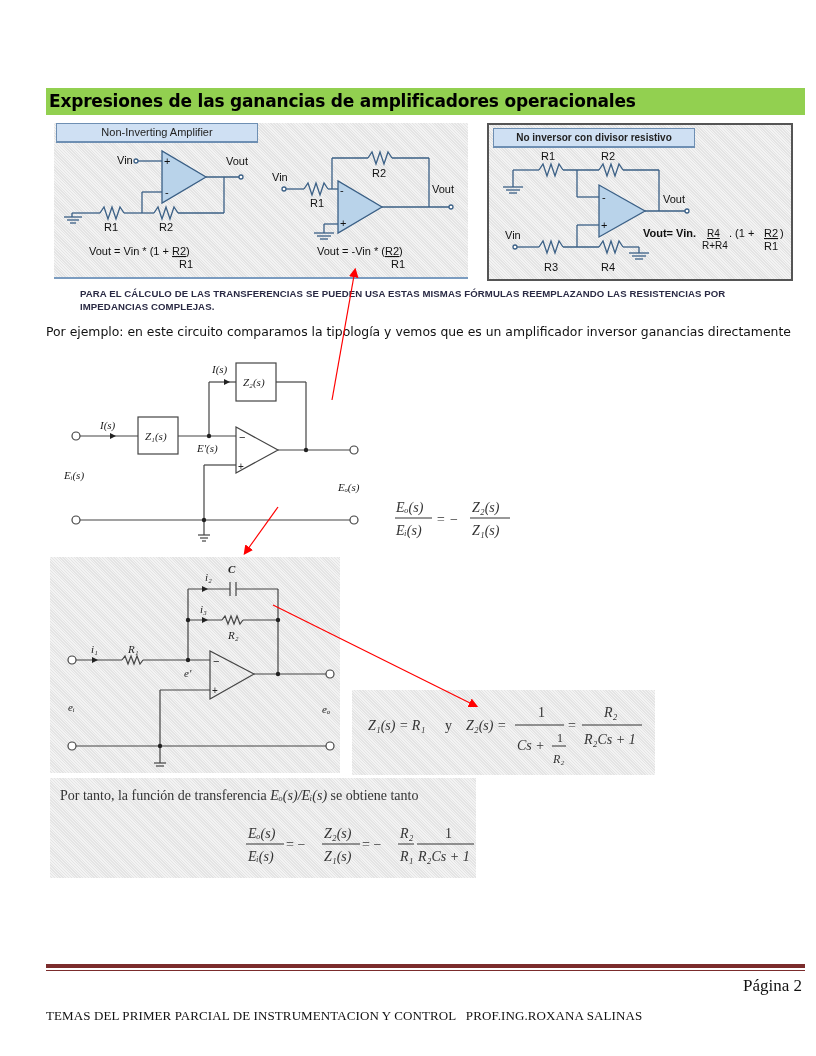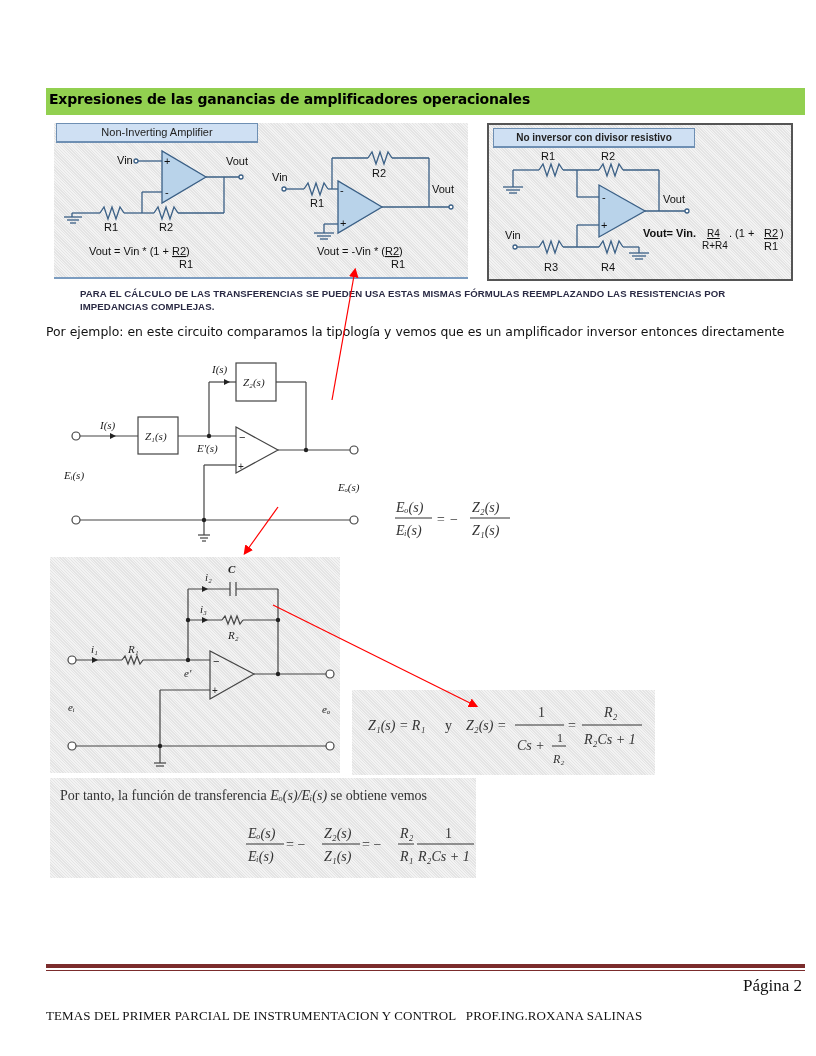--- a/index.html
+++ b/index.html
@@ -1,21 +1,21 @@
 <!DOCTYPE html>
 <html><head>
 <meta charset="utf-8">
 <style>
   html, body { margin:0; padding:0; }
   body { width:816px; height:1056px; background:#ffffff; position:relative; overflow:hidden;
          font-family:"Liberation Sans", sans-serif; color:#000; }
   .abs { position:absolute; }
   .heading { left:46px; top:88px; width:759px; height:27px; background:#92d050; }
   .heading span { position:absolute; left:3px; top:3px; font-family:"DejaVu Sans", sans-serif;
-                  font-weight:bold; font-size:14px; color:#000; letter-spacing:-0.2px; }
+                  font-weight:bold; font-size:17px; color:#000; letter-spacing:-0.2px; }
   .hatch { background-color:#e4e4e4;
            background-image: repeating-linear-gradient(45deg, rgba(255,255,255,0.55) 0 1px, transparent 1px 2px); }
   .panel-title { position:absolute; background:#cfe0f3; border:1px solid #6e8fb3; border-bottom:2px solid #6e8fb3;
                  font-size:11px; text-align:center; line-height:17px; color:#222; }
   .note { left:80px; top:287px; width:720px; font-size:9.6px; font-weight:bold; color:#2a2a44; line-height:13px; letter-spacing:0.1px; }
   .para { left:46px; top:324px; font-family:"DejaVu Sans", sans-serif; font-size:12.4px; color:#111; }
   .serif { font-family:"Liberation Serif", serif; }
   .footer-line1 { left:46px; top:964px; width:759px; height:4px; background:#7b2c2c; }
   .footer-line2 { left:46px; top:970px; width:759px; height:1px; background:#7b2c2c; }
   .footer-left { left:46px; top:976px; font-family:"Liberation Serif", serif; font-size:13px; color:#111; letter-spacing:0.1px;margin-top:32px; }
@@ -144,21 +144,21 @@
       <text x="275" y="125">R1</text>
     </g>
   </svg>
 </div>
 
 <div class="abs note">
   <div>PARA EL CÁLCULO DE LAS TRANSFERENCIAS SE PUEDEN USA ESTAS MISMAS FÓRMULAS REEMPLAZANDO LAS RESISTENCIAS POR</div>
   <div>IMPEDANCIAS COMPLEJAS.</div>
 </div>
 
-<div class="abs para">Por ejemplo: en este circuito comparamos la tipología y vemos que es un amplificador inversor entonces directamente</div>
+<div class="abs para">Por ejemplo: en este circuito comparamos la tipología y vemos que es un amplificador inversor ganancias directamente</div>
 
 <svg class="abs" style="left:60px; top:355px;" width="320" height="190">
   <g stroke="#444" stroke-width="1.2" fill="none">
     <circle cx="16" cy="81" r="4" fill="#fff"></circle>
     <line x1="20" y1="81" x2="78" y2="81"></line>
     <rect x="78" y="62" width="40" height="37"></rect>
     <line x1="118" y1="81" x2="176" y2="81"></line>
     <line x1="149" y1="81" x2="149" y2="27"></line>
     <line x1="149" y1="27" x2="176" y2="27"></line>
     <rect x="176" y="8" width="40" height="38"></rect>
@@ -278,21 +278,21 @@
     <g stroke="#333" stroke-width="1">
       <line x1="163" y1="35" x2="212" y2="35"></line>
       <line x1="200" y1="56" x2="214" y2="56"></line>
       <line x1="230" y1="35" x2="290" y2="35"></line>
     </g>
   </svg>
 </div>
 
 <div class="abs hatch" style="left:50px; top:778px; width:426px; height:100px;">
   <div class="abs serif" style="left:10px; top:10px; font-size:14px; color:#333;">
-    <span>Por tanto, la función de transferencia </span><i>Eₒ(s)/Eᵢ(s)</i><span> se obtiene vemos</span>
+    <span>Por tanto, la función de transferencia </span><i>Eₒ(s)/Eᵢ(s)</i><span> se obtiene tanto</span>
   </div>
   <svg class="abs" style="left:190px; top:40px;" width="236" height="56">
     <g font-size="14" fill="#333">
       <text class="it" x="8" y="20">Eₒ(s)</text>
       <text class="it" x="8" y="43">Eᵢ(s)</text>
       <text class="rm" x="46" y="31">= −</text>
       <text class="it" x="84" y="20">Z₂(s)</text>
       <text class="it" x="84" y="43">Z₁(s)</text>
       <text class="rm" x="122" y="31">= −</text>
       <text class="it" x="160" y="20">R₂</text>

